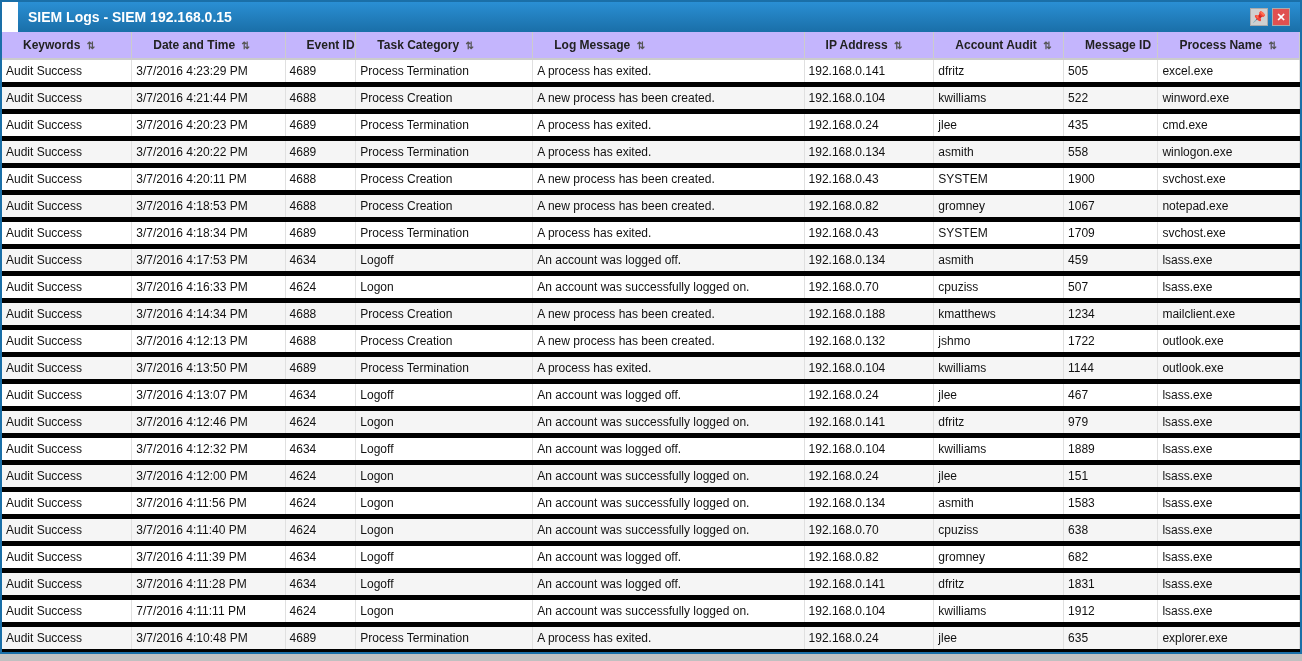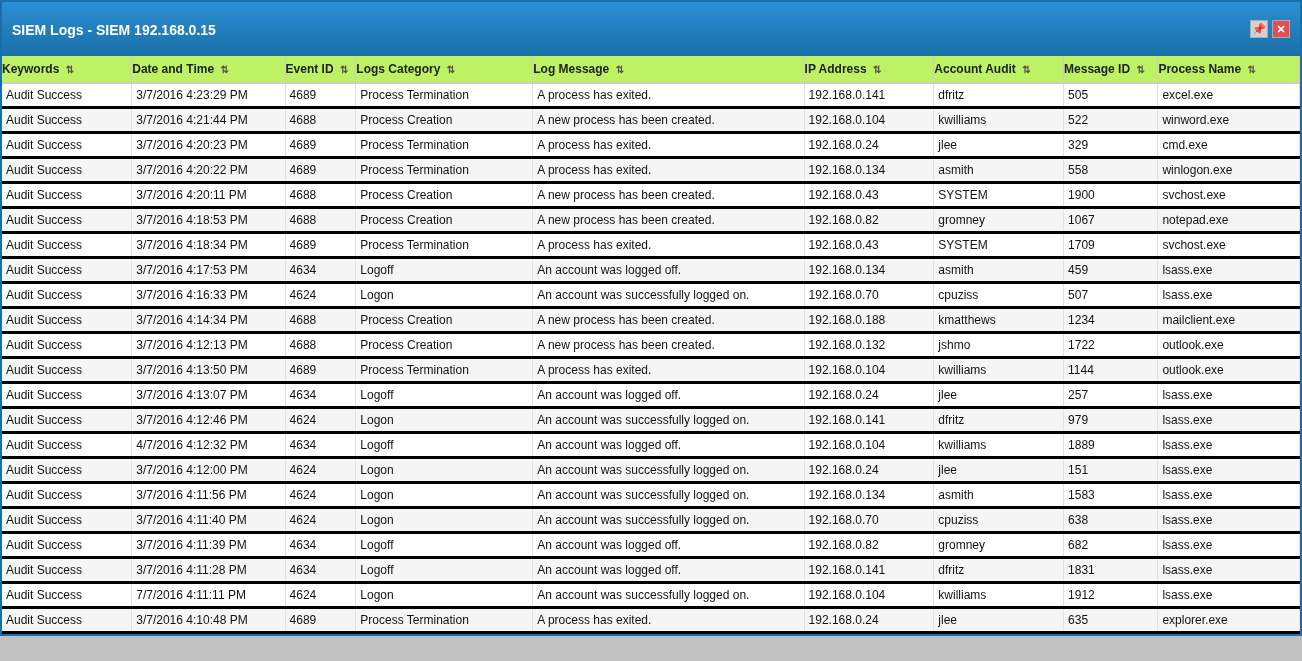--- a/index.html
+++ b/index.html
@@ -12,26 +12,27 @@
       align-items: flex-start;
     }
     .window {
       width: 1302px;
       border: 2px solid #1a6fa8;
       background: #fff;
     }
     .title-bar {
       background: linear-gradient(to bottom, #2a8fd4, #1a6fa8);
       color: white;
-      padding: 18px 10px;
+      padding: 6px 10px;
       display: flex;
-      align-items: flex-end;
+      align-items: center;
       justify-content: space-between;
       font-size: 14px;
       font-weight: bold;
+      margin-left: 16px;
     }
     .title-bar-left {
       display: flex;
       align-items: center;
       gap: 8px;
     }
     .title-bar-controls {
       display: flex;
       gap: 4px;
     }
@@ -58,40 +59,40 @@
     table {
       width: 100%;
       border-collapse: collapse;
       table-layout: fixed;
     }
     thead tr {
       background: #e8e8e8;
       border-bottom: 2px solid #ccc;
     }
     thead th {
-      padding: 6px 0;
+      padding: 6px 21px;
       text-align: left;
       font-size: 12px;
       font-weight: bold;
       color: #222;
       border-right: 1px solid #ccc;
       white-space: nowrap;
       position: sticky;
       top: 0;
-      background: #bef264;
+      background: #c4b5fd;
       z-index: 1;
     }
     thead th .sort-icon {
       display: inline-block;
       margin-left: 3px;
       color: #555;
       font-size: 10px;
     }
     tbody tr {
-      border-bottom: 3px solid #000000;
+      border-bottom: 5px solid #000000;
     }
     tbody tr:nth-child(even) {
       background: #f5f5f5;
     }
     tbody tr:nth-child(odd) {
       background: #ffffff;
     }
     tbody td {
       padding: 4px 4px;
       font-size: 12px;
@@ -135,21 +136,21 @@
           </th>
           <th class="col-datetime">
             <span>Date and Time</span>
             <span class="sort-icon">⇅</span>
           </th>
           <th class="col-eventid">
             <span>Event ID</span>
             <span class="sort-icon">⇅</span>
           </th>
           <th class="col-taskcategory">
-            <span>Logs Category</span>
+            <span>Task Category</span>
             <span class="sort-icon">⇅</span>
           </th>
           <th class="col-logmessage">
             <span>Log Message</span>
             <span class="sort-icon">⇅</span>
           </th>
           <th class="col-ipaddress">
             <span>IP Address</span>
             <span class="sort-icon">⇅</span>
           </th>
@@ -191,21 +192,21 @@
             <td class="col-processname">winword.exe</td>
           </tr>
           <tr>
             <td class="col-keywords">Audit Success</td>
             <td class="col-datetime">3/7/2016 4:20:23 PM</td>
             <td class="col-eventid">4689</td>
             <td class="col-taskcategory">Process Termination</td>
             <td class="col-logmessage">A process has exited.</td>
             <td class="col-ipaddress">192.168.0.24</td>
             <td class="col-accountname">jlee</td>
-            <td class="col-processid">329</td>
+            <td class="col-processid">435</td>
             <td class="col-processname">cmd.exe</td>
           </tr>
           <tr>
             <td class="col-keywords">Audit Success</td>
             <td class="col-datetime">3/7/2016 4:20:22 PM</td>
             <td class="col-eventid">4689</td>
             <td class="col-taskcategory">Process Termination</td>
             <td class="col-logmessage">A process has exited.</td>
             <td class="col-ipaddress">192.168.0.134</td>
             <td class="col-accountname">asmith</td>
@@ -301,37 +302,37 @@
             <td class="col-processname">outlook.exe</td>
           </tr>
           <tr>
             <td class="col-keywords">Audit Success</td>
             <td class="col-datetime">3/7/2016 4:13:07 PM</td>
             <td class="col-eventid">4634</td>
             <td class="col-taskcategory">Logoff</td>
             <td class="col-logmessage">An account was logged off.</td>
             <td class="col-ipaddress">192.168.0.24</td>
             <td class="col-accountname">jlee</td>
-            <td class="col-processid">257</td>
+            <td class="col-processid">467</td>
             <td class="col-processname">lsass.exe</td>
           </tr>
           <tr>
             <td class="col-keywords">Audit Success</td>
             <td class="col-datetime">3/7/2016 4:12:46 PM</td>
             <td class="col-eventid">4624</td>
             <td class="col-taskcategory">Logon</td>
             <td class="col-logmessage">An account was successfully logged on.</td>
             <td class="col-ipaddress">192.168.0.141</td>
             <td class="col-accountname">dfritz</td>
             <td class="col-processid">979</td>
             <td class="col-processname">lsass.exe</td>
           </tr>
           <tr>
             <td class="col-keywords">Audit Success</td>
-            <td class="col-datetime">4/7/2016 4:12:32 PM</td>
+            <td class="col-datetime">3/7/2016 4:12:32 PM</td>
             <td class="col-eventid">4634</td>
             <td class="col-taskcategory">Logoff</td>
             <td class="col-logmessage">An account was logged off.</td>
             <td class="col-ipaddress">192.168.0.104</td>
             <td class="col-accountname">kwilliams</td>
             <td class="col-processid">1889</td>
             <td class="col-processname">lsass.exe</td>
           </tr>
           <tr>
             <td class="col-keywords">Audit Success</td>

